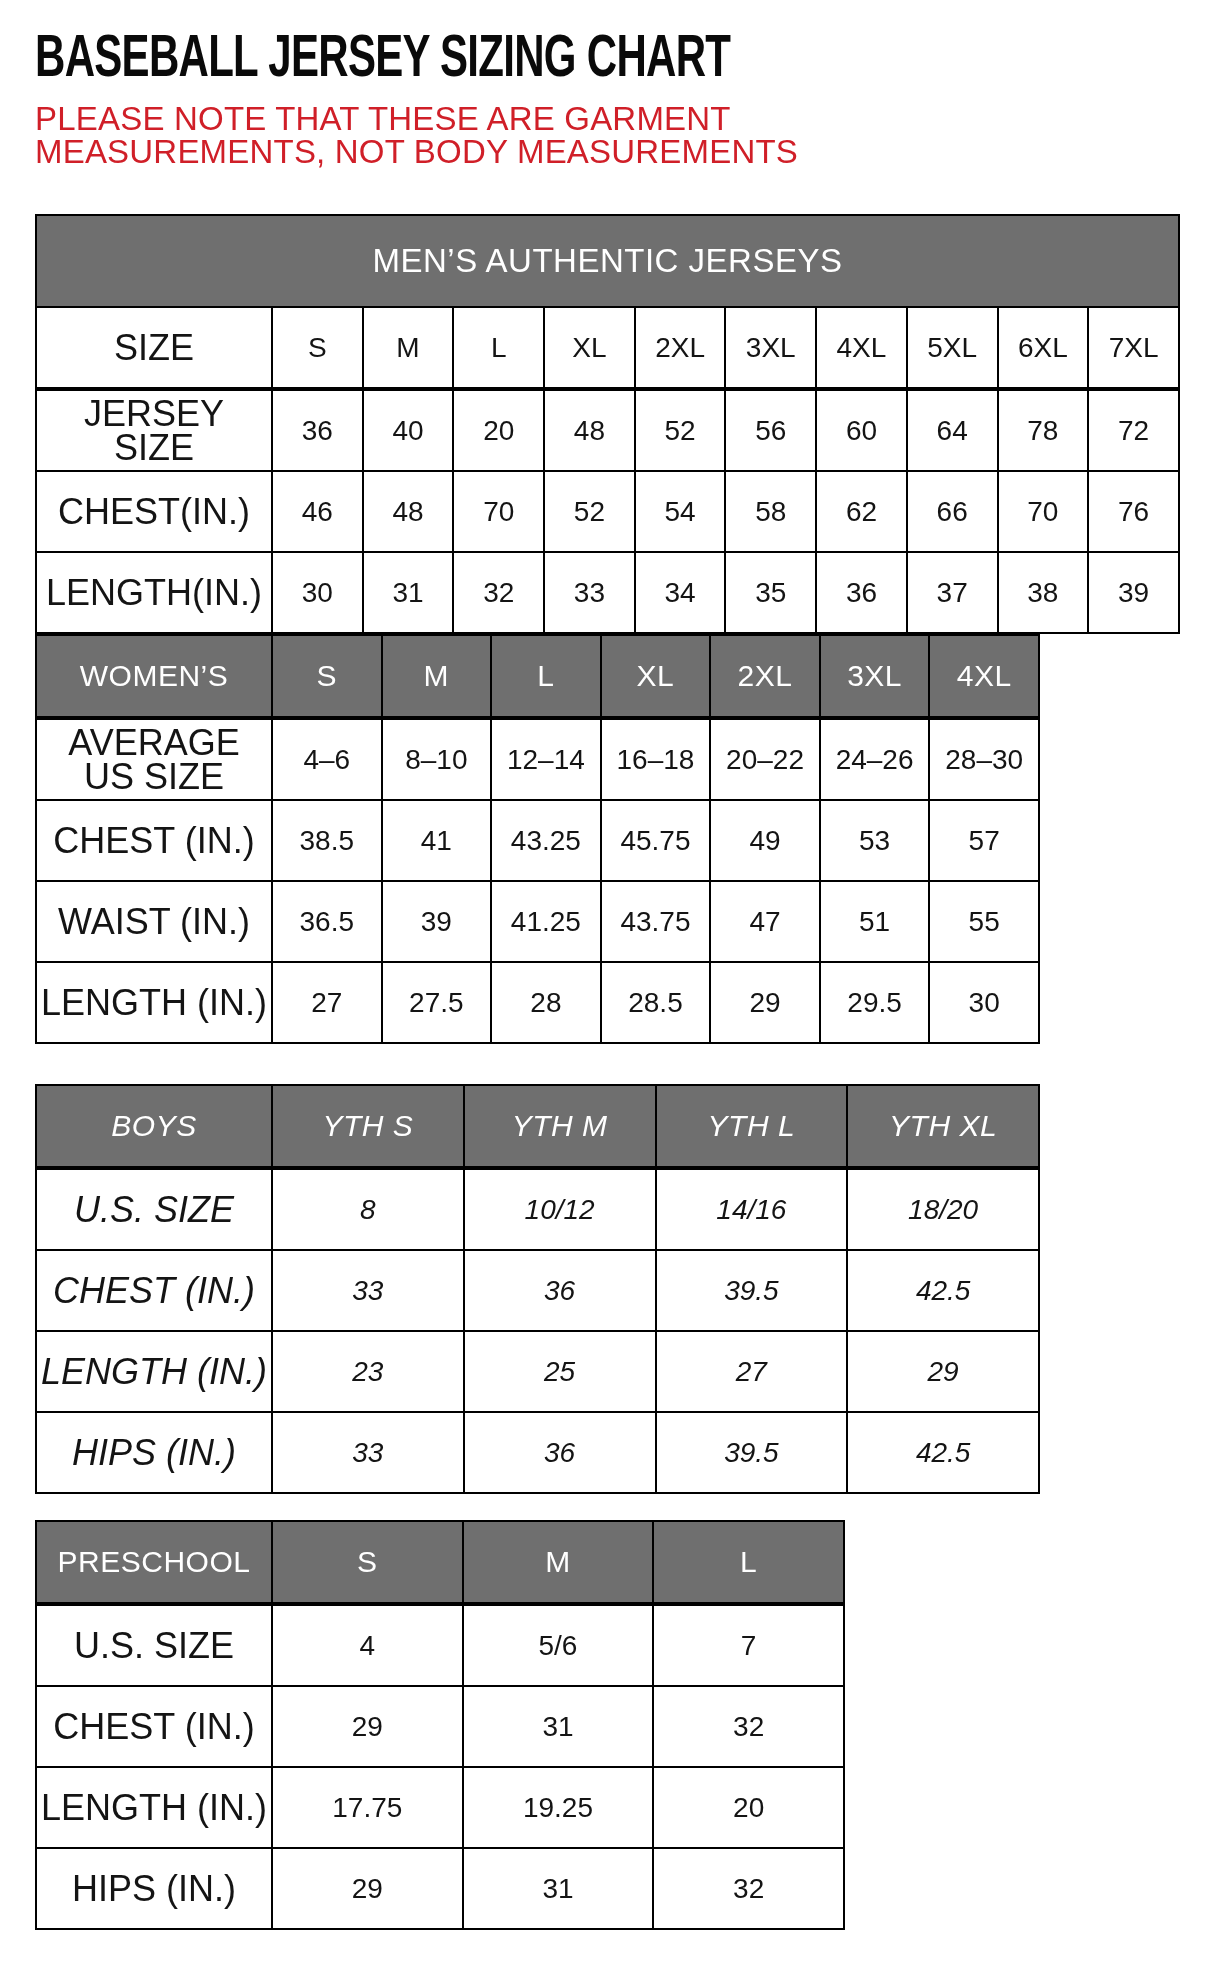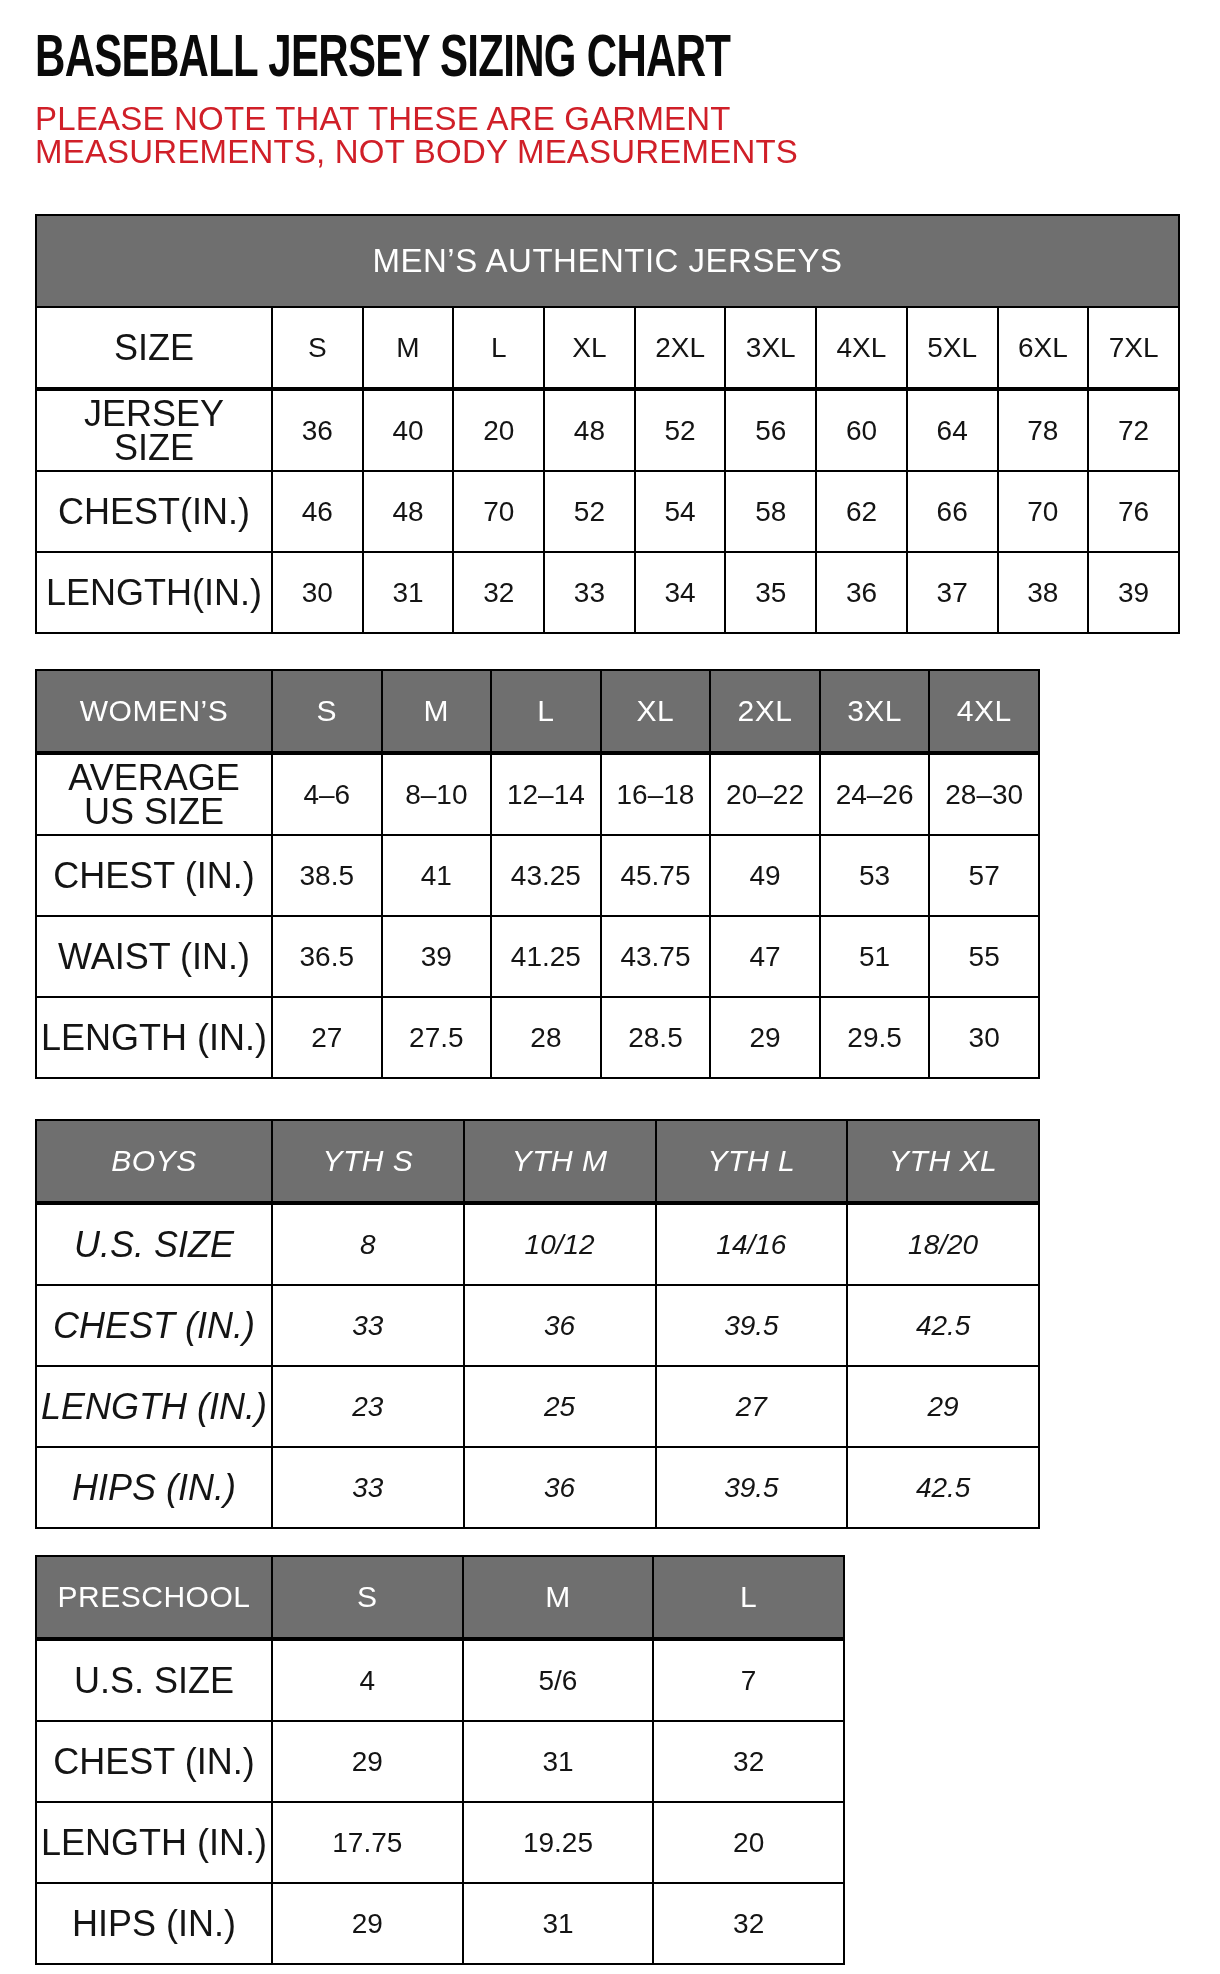--- a/index.html
+++ b/index.html
@@ -59,21 +59,21 @@
     white-space: pre-line;
     line-height: 34px;
   }
   table.sizing-table tbody th, table.sizing-table tbody td { height: 79px; }
 
   table.mens { width: 1145px; text-align: center; }
   table.mens th.band { height: 90px; font-size: 33px; border-bottom-width: 2px; }
   table.mens tbody tr:first-child th,
   table.mens tbody tr:first-child td { border-bottom-width: 4px; }
 
-  table.womens { width: 1005px; margin-top: 35px; }
+  table.womens { width: 1005px; }
   table.boys { width: 1005px; margin-top: 40px; font-style: italic; }
   table.preschool { width: 810px; margin-top: 26px; border-radius: 30px; }
 </style>
 </head>
 <body>
 
 <div>
   <div class="title">BASEBALL JERSEY SIZING CHART</div>
   <div class="note">PLEASE NOTE THAT THESE ARE GARMENT MEASUREMENTS, NOT BODY MEASUREMENTS</div>
   <div class="tables-area">

